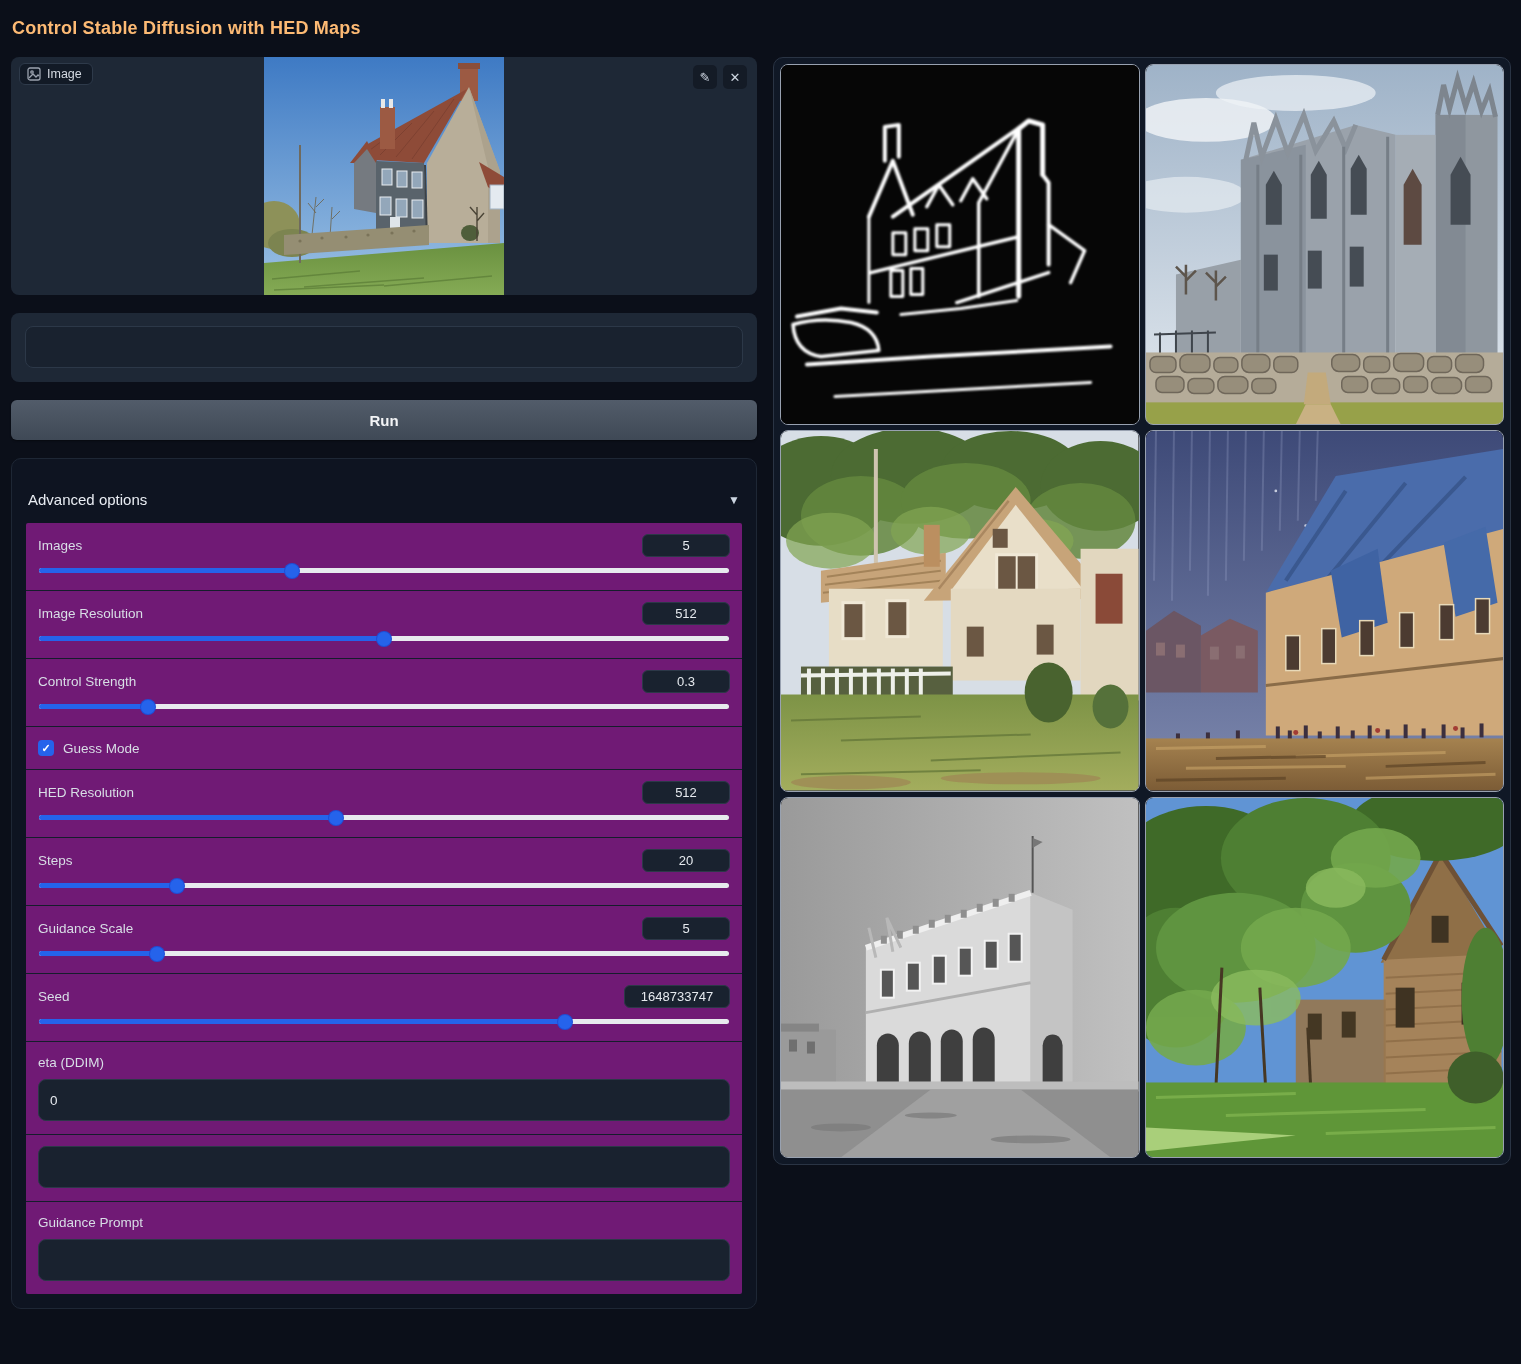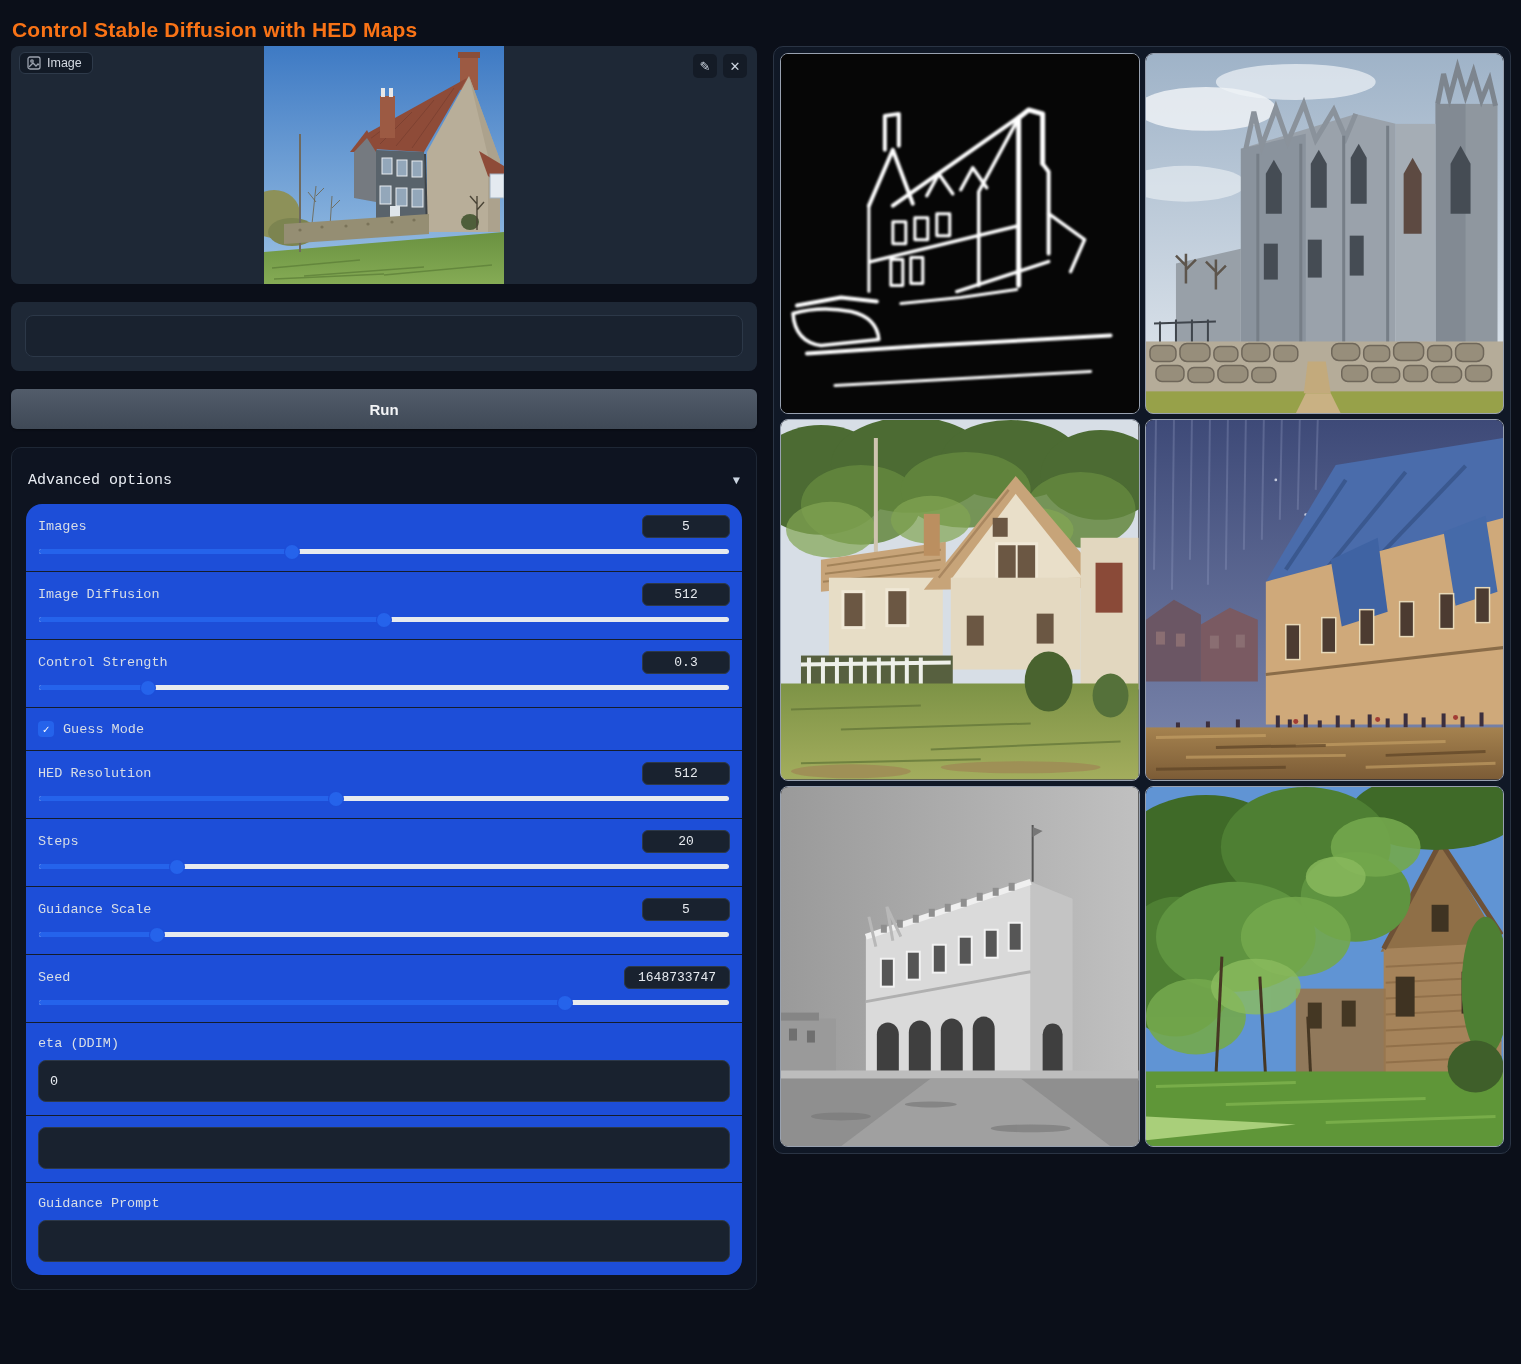--- a/index.html
+++ b/index.html
@@ -1,19 +1,19 @@
 <!DOCTYPE html>
 <html><head>
 <meta charset="utf-8">
 <style>
   * { margin:0; padding:0; box-sizing:border-box; }
   html,body { width:1521px; height:1364px; background:#0b0f19; overflow:hidden;
               font-family:"Liberation Sans", sans-serif; }
   .page { padding:14px 11px 0 11px; }
-  .app-title { color:#f97316; font-size:21px; font-weight:700; letter-spacing:.2px; margin:4px 0 4px 1px; }
+  .app-title { color:#fdba74; font-size:18px; font-weight:700; letter-spacing:.2px; margin:4px 0 18px 1px; }
   .main { display:flex; gap:16px; align-items:flex-start; }
   .left-col { width:746px; flex:0 0 746px; display:flex; flex-direction:column; gap:18px; }
   .right-col { width:738px; flex:0 0 738px; }
 
   
   .image-panel { position:relative; height:238px; background:#1e2836; border-radius:8px; overflow:hidden; }
   .image-chip { position:absolute; top:6px; left:8px; display:inline-flex; align-items:center; gap:6px;
                 background:#121a26; border:1px solid #2e3a4a; border-radius:6px; padding:3px 10px 3px 7px;
                 color:#d3d9e1; font-size:12.5px; z-index:3; }
   .image-chip svg { display:block; }
@@ -29,25 +29,25 @@
   .textbox { height:42px; background:#19222f; border:1px solid #2c3848; border-radius:8px;
              color:#e6eaef; font-size:13.5px; padding:6px 10px; }
 
   
   .run-btn { height:40px; border:none; border-radius:6px; width:100%;
              background:linear-gradient(180deg,#525c6a,#3f4956);
              color:#f3f4f6; font-weight:700; font-size:15px; cursor:pointer;
              font-family:"Liberation Sans", sans-serif; box-shadow:0 1px 2px rgba(0,0,0,.4); }
 
   
-  .advanced-panel { background:#0e1421; border:1px solid #1e2735; border-radius:10px; padding:8px 0 14px 0;font-family:Liberation Mono, monospace; }
+  .advanced-panel { background:#0e1421; border:1px solid #1e2735; border-radius:10px; padding:16px 0 14px 0; }
   .acc-header { display:flex; align-items:center; justify-content:space-between; padding:16px 16px 15px 16px; cursor:pointer; }
   .acc-title { color:#e9edf3; font-size:15px; }
   .acc-arrow { color:#cbd5e1; font-size:12px; }
-  .form { margin:0 14px; background:#1d4ed8; border-radius:16px; overflow:hidden; }
+  .form { margin:0 14px; background:#701a75; border-radius:2px; overflow:hidden; }
   .row { padding:11px 12px 13px 12px; border-top:1px solid #151d2b; }
   .row:first-child { border-top:none; }
   .row-head { display:flex; align-items:center; justify-content:space-between; margin-bottom:11px; }
   .lbl { color:#d8dee6; font-size:13.5px; }
   .numbox { width:88px; height:23px; background:#19222f; border:1px solid #2c3848; border-radius:6px;
             color:#e6eaef; font-size:13px; display:flex; align-items:center; justify-content:center; }
   .numbox.wide { width:106px; }
   .track { position:relative; height:5px; background:#e7eaee; border-radius:3px; margin:2px 1px 4px 1px; }
   .fill { position:absolute; left:0; top:0; bottom:0; background:#2563eb; border-radius:3px; }
   .thumb { position:absolute; right:-7px; top:50%; width:14px; height:14px; border-radius:50%;
@@ -179,21 +179,21 @@
             </div>
             <div class="track">
               <div class="fill" style="width: 36.7%;">
                   <span class="thumb"></span>
                 </div>
             </div>
           </div>
 
           <div class="row">
             <div class="row-head">
-              <span class="lbl">Image Diffusion</span>
+              <span class="lbl">Image Resolution</span>
               <span class="numbox">512</span>
             </div>
             <div class="track">
               <div class="fill" style="width: 50%;">
                   <span class="thumb"></span>
                 </div>
             </div>
           </div>
 
           <div class="row">

